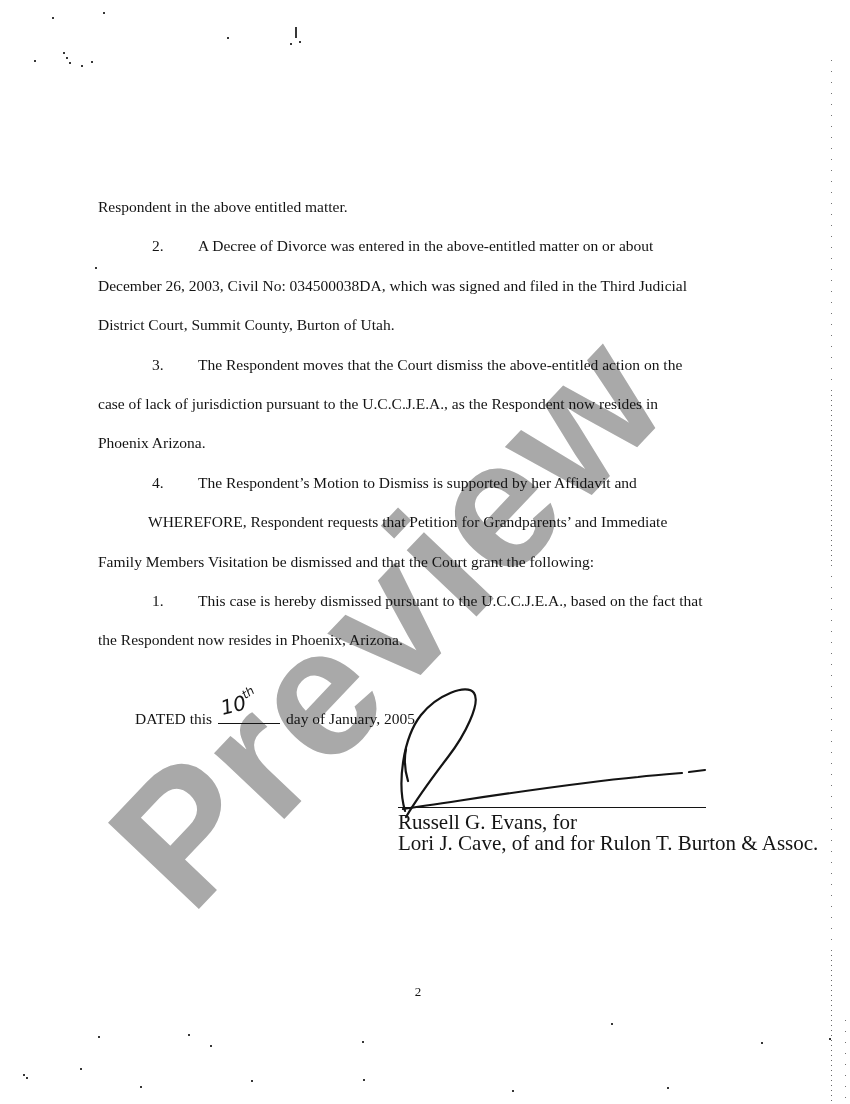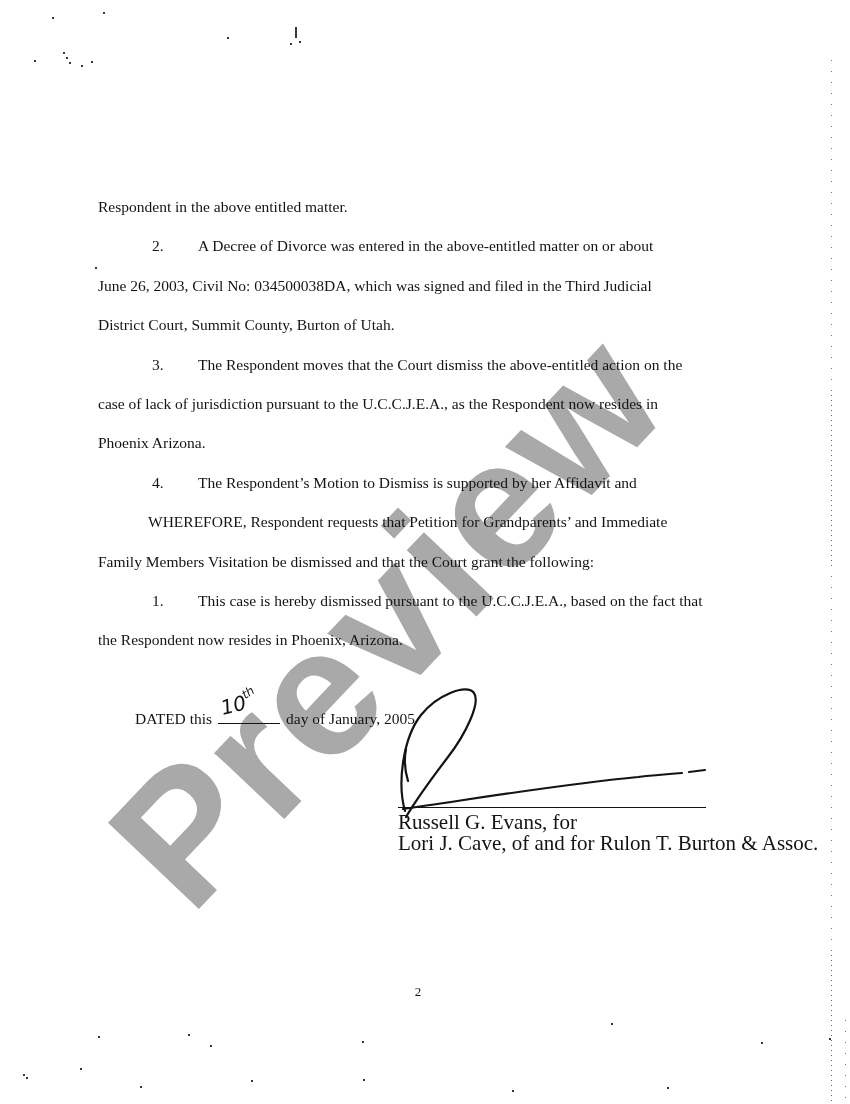--- a/index.html
+++ b/index.html
@@ -121,21 +121,21 @@
 <div id="page">
 
   <div class="watermark" style="color: rgb(169, 169, 169);">Preview</div>
 
   <div class="content">
 
     <div class="doc-body">
 
     <div class="row"><span>Respondent in the above entitled matter.</span></div>
         <div class="row"><span class="tab1"></span><span class="num">2.</span><span>A Decree of Divorce was entered in the above-entitled matter on or about</span></div>
-        <div class="row"><span>June 26, 2003, Civil No: 034500038DA, which was signed and filed in the Third Judicial</span></div>
+        <div class="row"><span>December 26, 2003, Civil No: 034500038DA, which was signed and filed in the Third Judicial</span></div>
         <div class="row"><span>District Court, Summit County, Burton of Utah.</span></div>
         <div class="row"><span class="tab1"></span><span class="num">3.</span><span>The Respondent moves that the Court dismiss the above-entitled action on the</span></div>
         <div class="row"><span>case of lack of jurisdiction pursuant to the U.C.C.J.E.A., as the Respondent now resides in</span></div>
         <div class="row"><span>Phoenix Arizona.</span></div>
         <div class="row"><span class="tab1"></span><span class="num">4.</span><span>The Respondent’s Motion to Dismiss is supported by her Affidavit and</span></div>
         <div class="row"><span class="tab2"></span><span>WHEREFORE, Respondent requests that Petition for Grandparents’ and Immediate</span></div>
         <div class="row"><span>Family Members Visitation be dismissed and that the Court grant the following:</span></div>
         <div class="row"><span class="tab1"></span><span class="num">1.</span><span>This case is hereby dismissed pursuant to the U.C.C.J.E.A., based on the fact that</span></div>
         <div class="row"><span>the Respondent now resides in Phoenix, Arizona.</span></div>
       </div>

